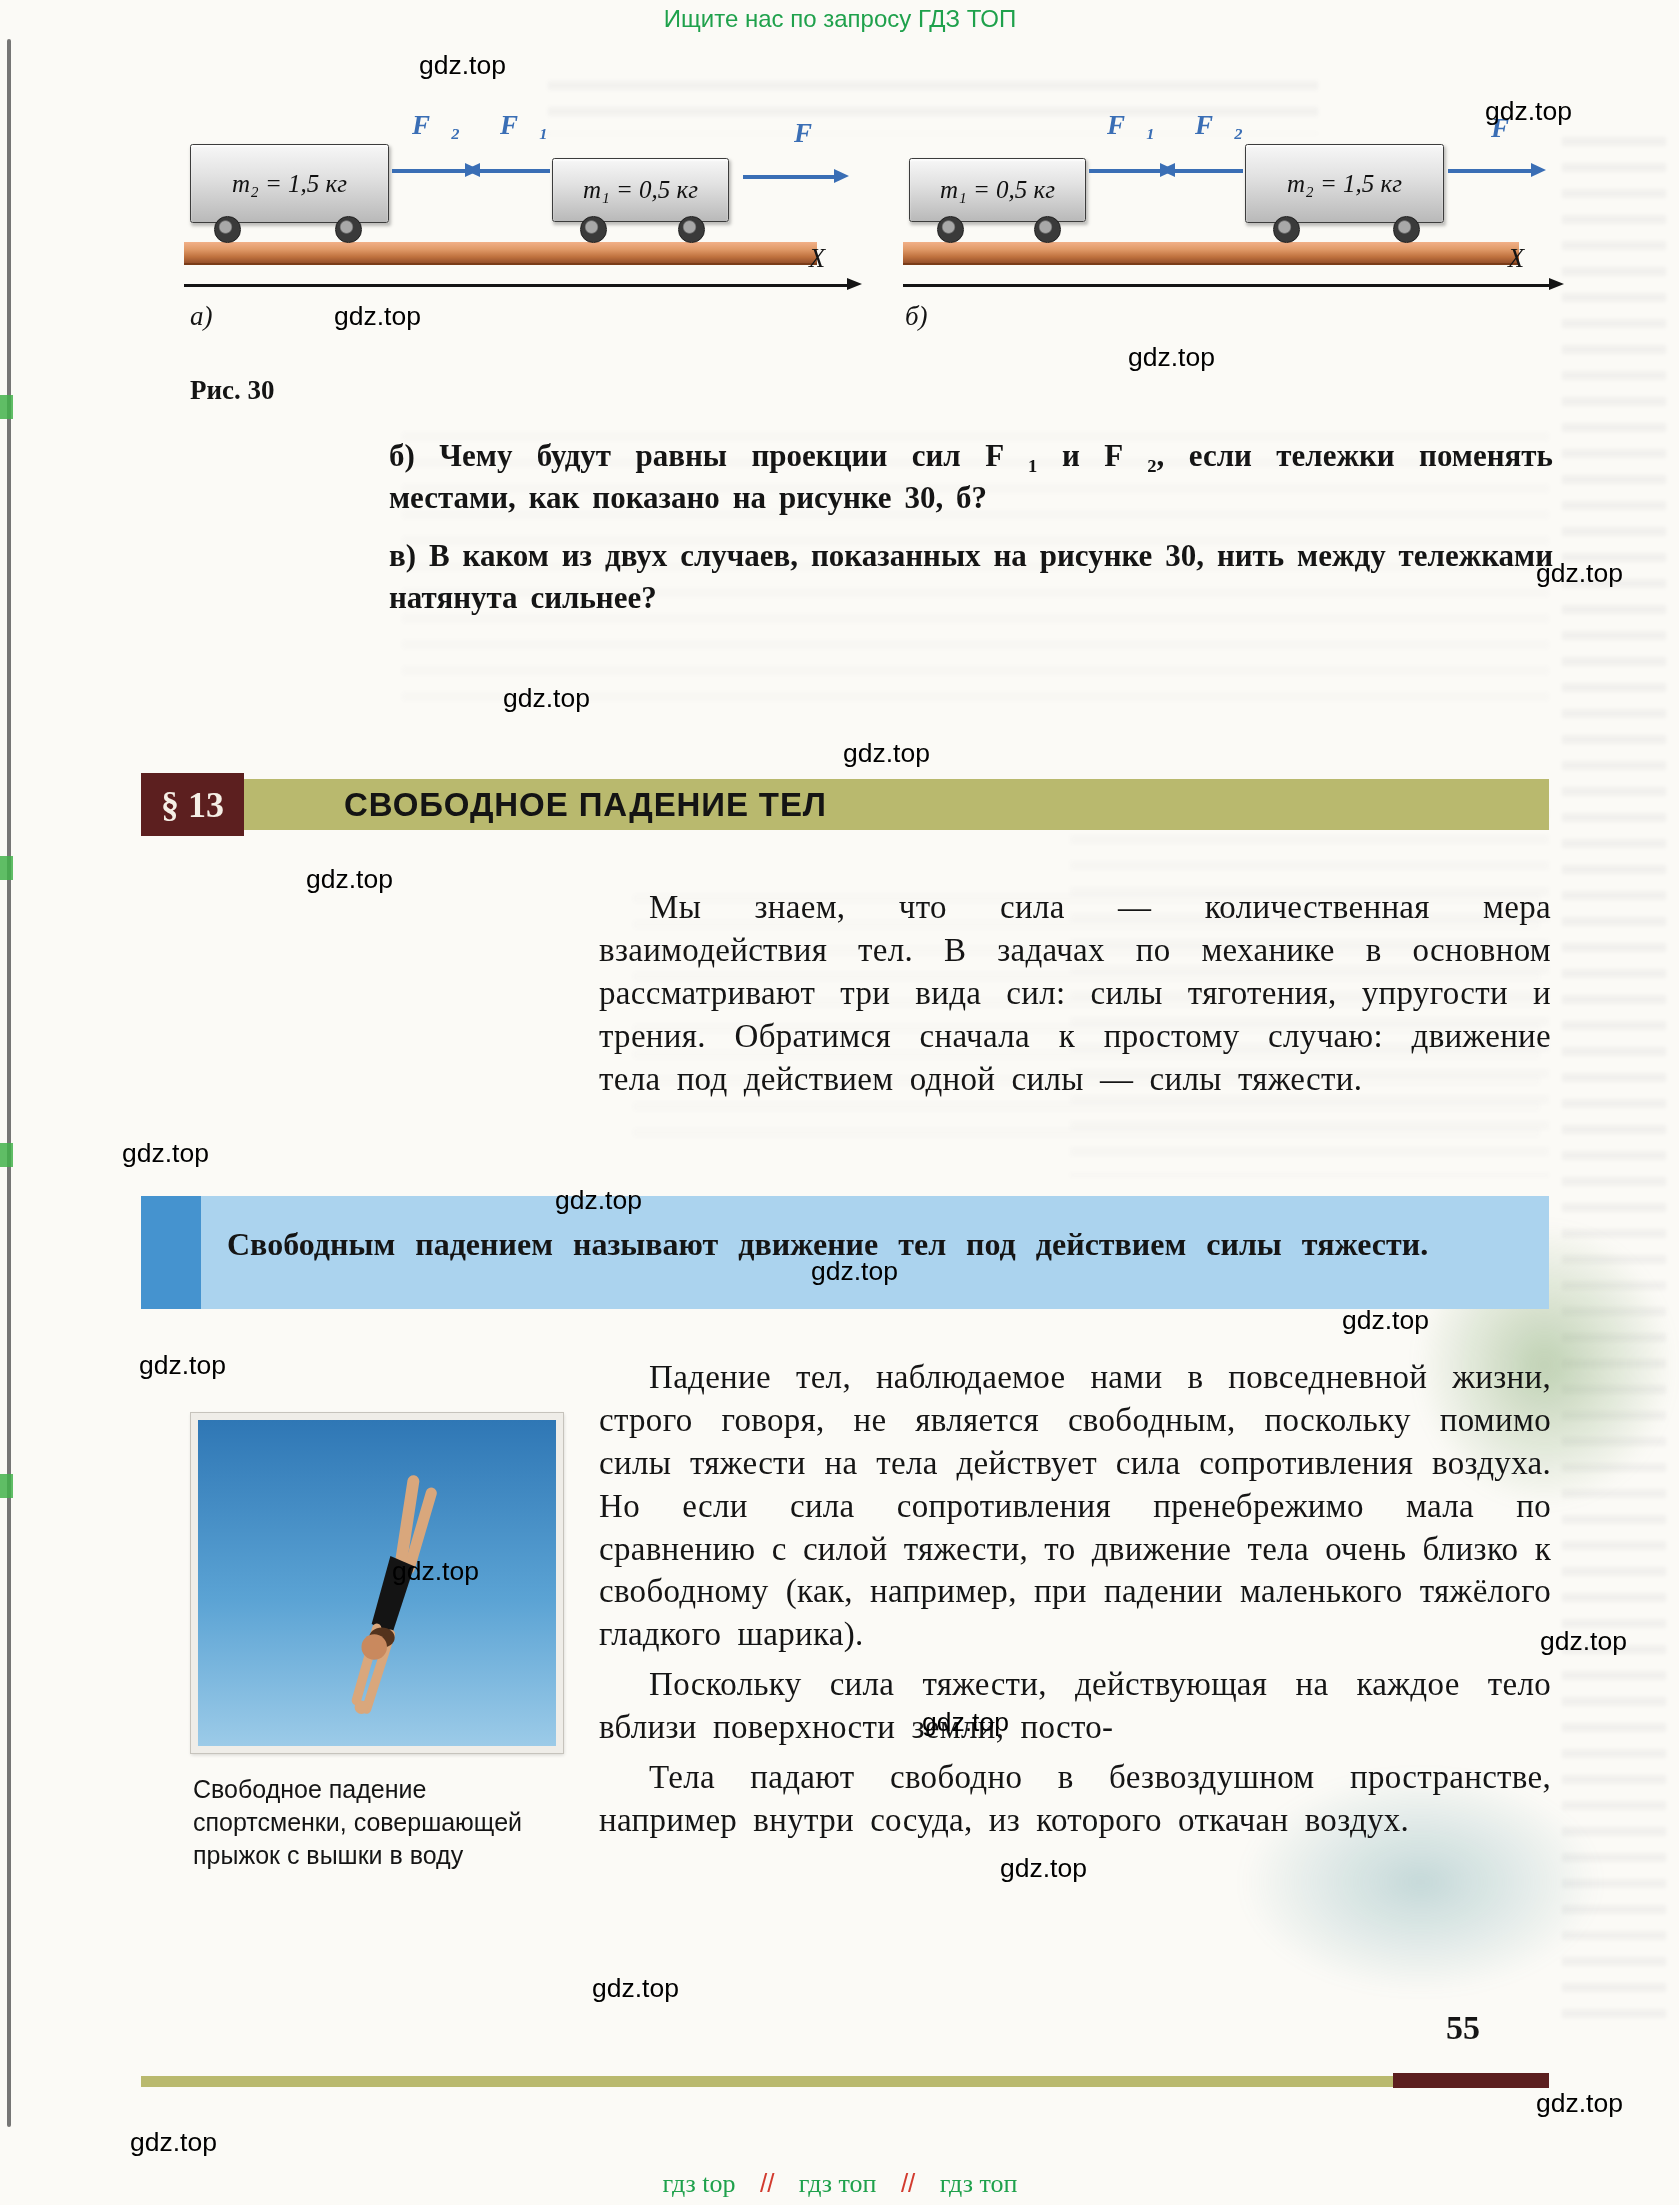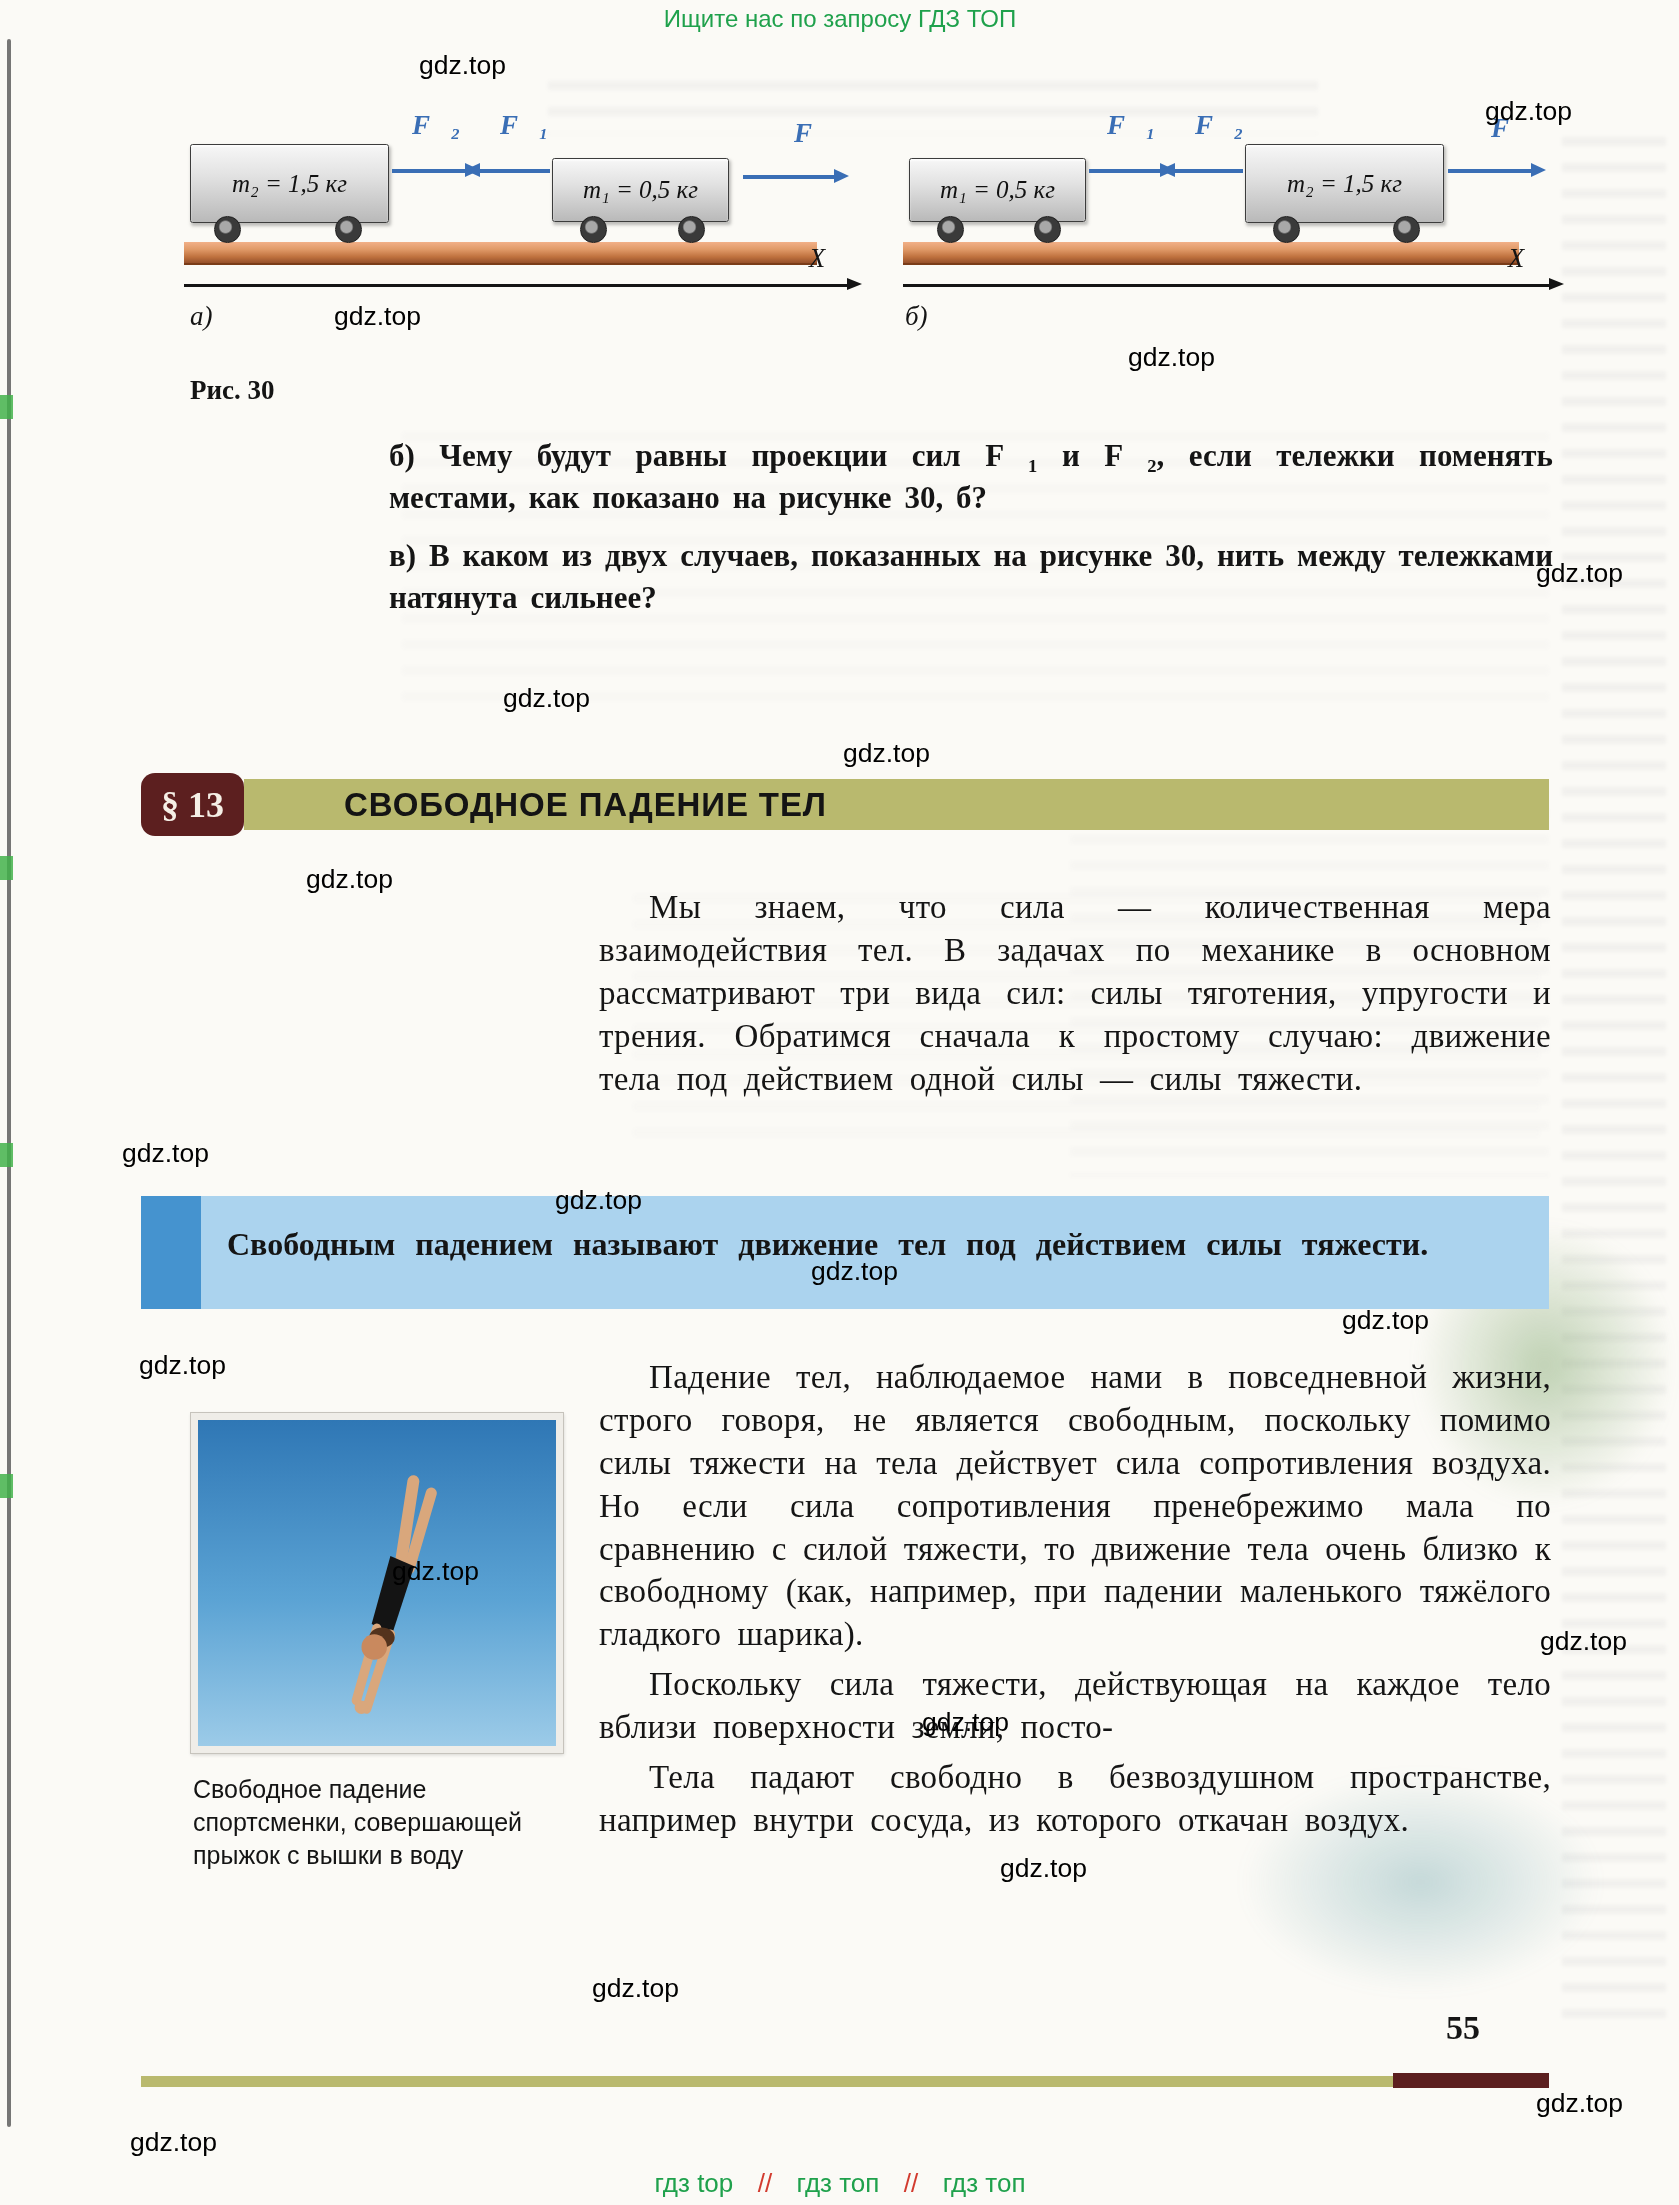--- a/index.html
+++ b/index.html
@@ -16,21 +16,21 @@
   .edge-tick{position:absolute;left:0;width:13px;height:24px;background:#43b14b;opacity:.85;}
   .ghost{position:absolute;pointer-events:none;filter:blur(2.1px);
     background:repeating-linear-gradient(180deg, rgba(110,110,122,.22) 0 9.4px, transparent 9.4px 26px);}
   .blob{position:absolute;pointer-events:none;filter:blur(7.7px);}
   
   .top-link{position:absolute;left:0;top:5.1px;width:100%;text-align:center;
     font:24px "Liberation Sans", sans-serif;color:#1fa14c;}
   .wm{position:absolute;font:26.5px "Liberation Sans", sans-serif;color:#000000;z-index:40;}
   .footer-line{position:absolute;left:0;top:2168px;width:100%;text-align:center;
     font:26px "Liberation Sans", sans-serif;z-index:40;}
-  .footer-line .g{color:#1fa14c;margin:0 8.6px;}
+  .footer-line .g{color:#1fa14c;margin:0 8.6px;font-family:Liberation Serif, serif;}
   .footer-line .r{color:#d23b2f;margin:0 8.6px;}
   
   .ground{position:absolute;height:20.5px;
     background:linear-gradient(180deg,#f2b088 0%,#e09a68 35%,#c0723f 70%,#96502a 100%);
     border-bottom:2.6px solid #7a3c18;}
   .axis{position:absolute;height:2.6px;background:#141414;}
   .axis::after{content:"";position:absolute;right:-14.5px;top:-6px;
     border-left:15.4px solid #141414;border-top:6.8px solid transparent;border-bottom:6.8px solid transparent;}
   .axis-x{position:absolute;font:italic 26.5px "Liberation Serif", serif;color:#141414;}
   .cart{position:absolute;border:1.7px solid #3c3c3c;border-radius:2.6px;
@@ -48,21 +48,21 @@
     border-right:15.4px solid #3a6eb5;border-top:7.7px solid transparent;border-bottom:7.7px solid transparent;}
   .flabel{position:absolute;color:#3a6eb5;font:italic bold 27px "Liberation Serif", serif;}
   .fig-sub{position:absolute;font:italic 27px "Liberation Serif", serif;color:#141414;}
   .fig-cap{position:absolute;font:bold 27px "Liberation Serif", serif;color:#141414;}
   
   .questions{position:absolute;left:389px;top:419px;width:1164px;
     font:bold 31px/1.36 "Liberation Serif", serif;text-align:justify;word-spacing:5.1px;}
   .questions p{margin:16px 0 12px 0;}
   .sec-num{position:absolute;left:141px;top:773px;width:103px;height:63px;
     background:#5c1f1f;color:#f5efe6;display:flex;align-items:center;justify-content:center;
-    font:bold 36px "Liberation Serif", serif;border-radius:14px;}
+    font:bold 36px "Liberation Serif", serif;}
   .sec-band{position:absolute;left:244px;top:779px;width:1305px;height:51px;
     background:#b9b96e;display:flex;align-items:center;}
   .sec-title{margin-left:100px;font:bold 33px "Liberation Sans", sans-serif;
     letter-spacing:0.9px;color:#141414;}
   .body-col{position:absolute;width:952px;left:599px;
     font:33px/1.3 "Liberation Serif", serif;text-align:justify;word-spacing:7.7px;letter-spacing:0.3px;}
   .body-col p{margin:0 0 6.8px 0;text-indent:50px;}
   .intro{top:886px;}
   .falling{top:1356px;}
   .def-box{position:absolute;left:141px;top:1196px;width:1408px;height:113px;background:#abd3ee;}

